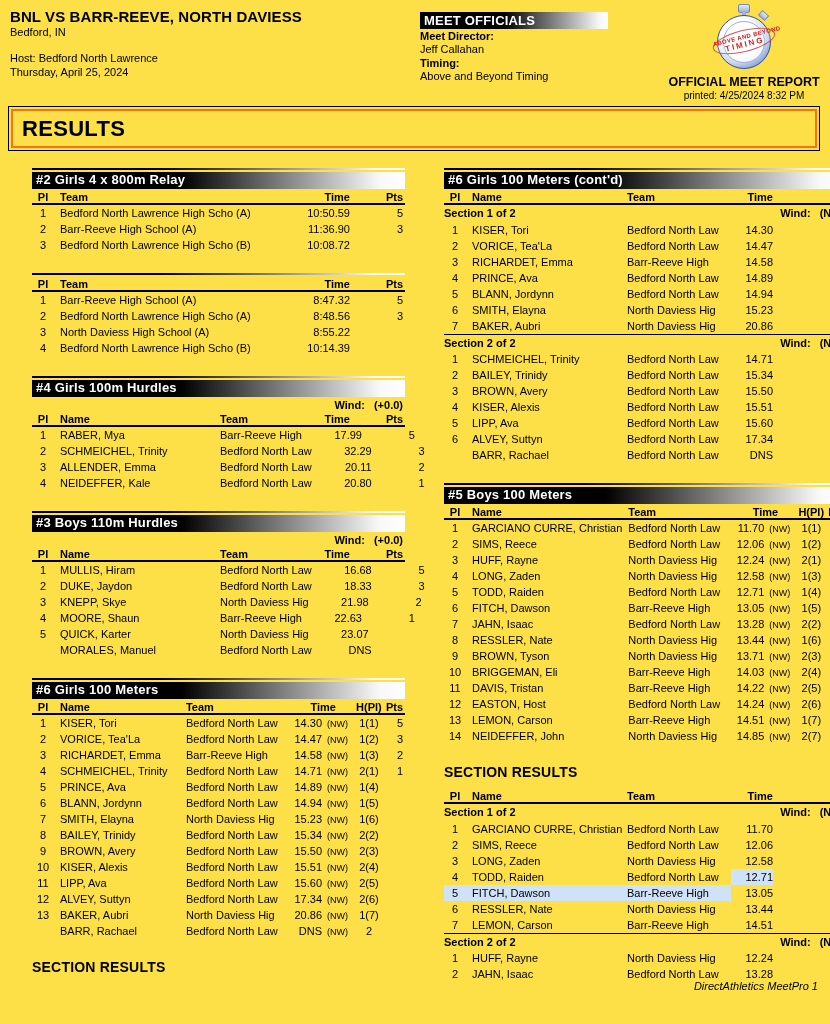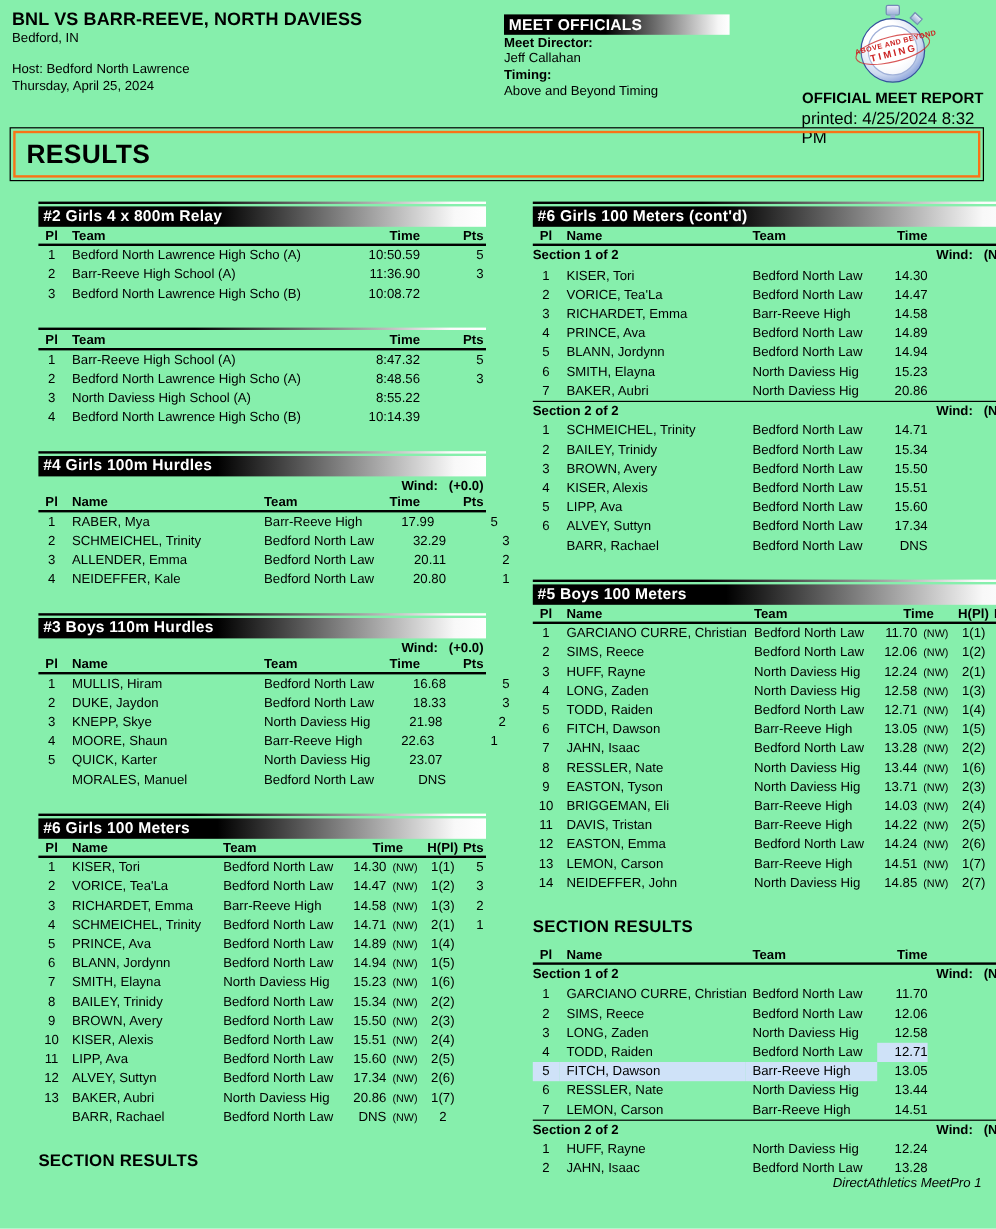--- a/index.html
+++ b/index.html
@@ -1,18 +1,18 @@
 <!DOCTYPE html>
 <html style="--hl: #cfe2f8; --stamp-red: #cc2222; --watch-blue: #3a5fc0;"><head>
 <meta charset="utf-8">
 <style>
   * { margin:0; padding:0; box-sizing:border-box; }
   html,body { background:#fff; }
   body { font-family:"Liberation Sans","DejaVu Sans",sans-serif; color:#000; }
-  .page { position:relative; width:830px; height:1024px; background:#86efac; overflow:hidden; }
+  .page { position:relative; width:830px; height:1024px; background:#fde047; overflow:hidden; }
 
   
   .meet-info { position:absolute; left:10px; top:8px; }
   .meet-title { font-size:15px; font-weight:bold; letter-spacing:.1px; }
   .meet-line { font-size:11px; line-height:14px; }
   .meet-host { margin-top:12px; }
 
   .officials { position:absolute; left:420px; top:12px; width:188px; }
   .officials-bar { height:17px; line-height:17px; padding-left:4px;
     background:linear-gradient(90deg,#000 0%,#000 45%,#f6f6f6 95%,#fff 100%);
@@ -31,21 +31,21 @@
     background:radial-gradient(circle at 35% 30%, #ffffff 30%, #cdd9f0 62%, var(--watch-blue) 100%);
     border:1px solid #35509c; }
   .watch-face { position:absolute; inset:5px; background:radial-gradient(circle at 40% 35%, #ffffff 55%, #e8edf8 100%);
     border-radius:50%; border:1px solid #9fb0d8; }
   .stamp { position:absolute; left:3px; top:26px; width:64px; padding:3px 0 2px;
     transform:rotate(-14deg); color:var(--stamp-red); text-align:center;
     border:1px solid rgba(204,34,34,.75); border-radius:50%; background:rgba(255,255,255,.15); }
   .stamp-line1 { font-size:6px; font-weight:bold; letter-spacing:.4px; white-space:nowrap; }
   .stamp-line2 { font-size:8px; font-weight:bold; letter-spacing:2px; }
   .report-title { font-size:12.5px; font-weight:bold; margin-top:3px; white-space:nowrap; }
-  .report-printed { font-size:14px; text-align:left; margin-top:1px; }
+  .report-printed { font-size:10px; text-align:center; margin-top:1px; }
 
   
   .results-box { position:absolute; left:8px; top:106px; width:812px; height:45px;
     border:1px solid #000; padding:2px; }
   .results-box-inner { border:2px solid #f97316; width:100%; height:100%;
     display:flex; align-items:center; }
   .results-text { font-size:22px; font-weight:bold; padding-left:9px; letter-spacing:.3px; }
 
   
   .columns { position:absolute; left:8px; top:168px; width:814px; display:flex; align-items:stretch; }
@@ -641,21 +641,21 @@
             <div class="c c-pl">8</div>
             <div class="c c-name">RESSLER, Nate</div>
             <div class="c c-team">North Daviess Hig</div>
             <div class="c c-time">13.44</div>
             <div class="c c-nw">(NW)</div>
             <div class="c c-hpl">1(6)</div>
             <div class="c c-pts"></div>
           </div>
           <div class="row">
             <div class="c c-pl">9</div>
-            <div class="c c-name">EASTON, Tyson</div>
+            <div class="c c-name">BROWN, Tyson</div>
             <div class="c c-team">North Daviess Hig</div>
             <div class="c c-time">13.71</div>
             <div class="c c-nw">(NW)</div>
             <div class="c c-hpl">2(3)</div>
             <div class="c c-pts"></div>
           </div>
           <div class="row">
             <div class="c c-pl">10</div>
             <div class="c c-name">BRIGGEMAN, Eli</div>
             <div class="c c-team">Barr-Reeve High</div>
@@ -668,21 +668,21 @@
             <div class="c c-pl">11</div>
             <div class="c c-name">DAVIS, Tristan</div>
             <div class="c c-team">Barr-Reeve High</div>
             <div class="c c-time">14.22</div>
             <div class="c c-nw">(NW)</div>
             <div class="c c-hpl">2(5)</div>
             <div class="c c-pts"></div>
           </div>
           <div class="row">
             <div class="c c-pl">12</div>
-            <div class="c c-name">EASTON, Emma</div>
+            <div class="c c-name">EASTON, Host</div>
             <div class="c c-team">Bedford North Law</div>
             <div class="c c-time">14.24</div>
             <div class="c c-nw">(NW)</div>
             <div class="c c-hpl">2(6)</div>
             <div class="c c-pts"></div>
           </div>
           <div class="row">
             <div class="c c-pl">13</div>
             <div class="c c-name">LEMON, Carson</div>
             <div class="c c-team">Barr-Reeve High</div>

